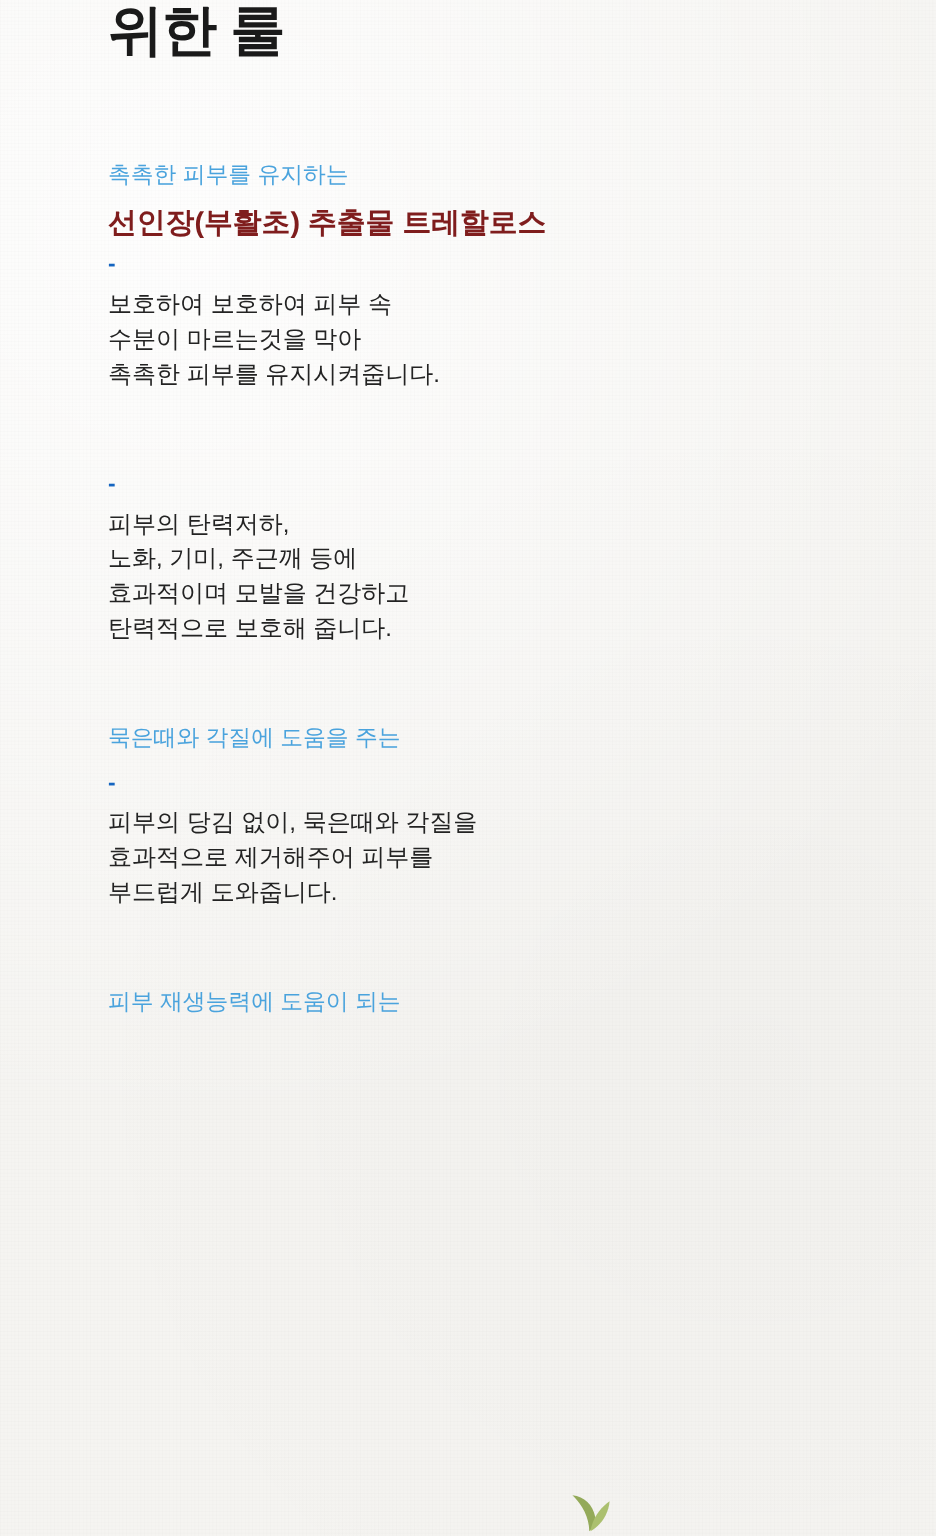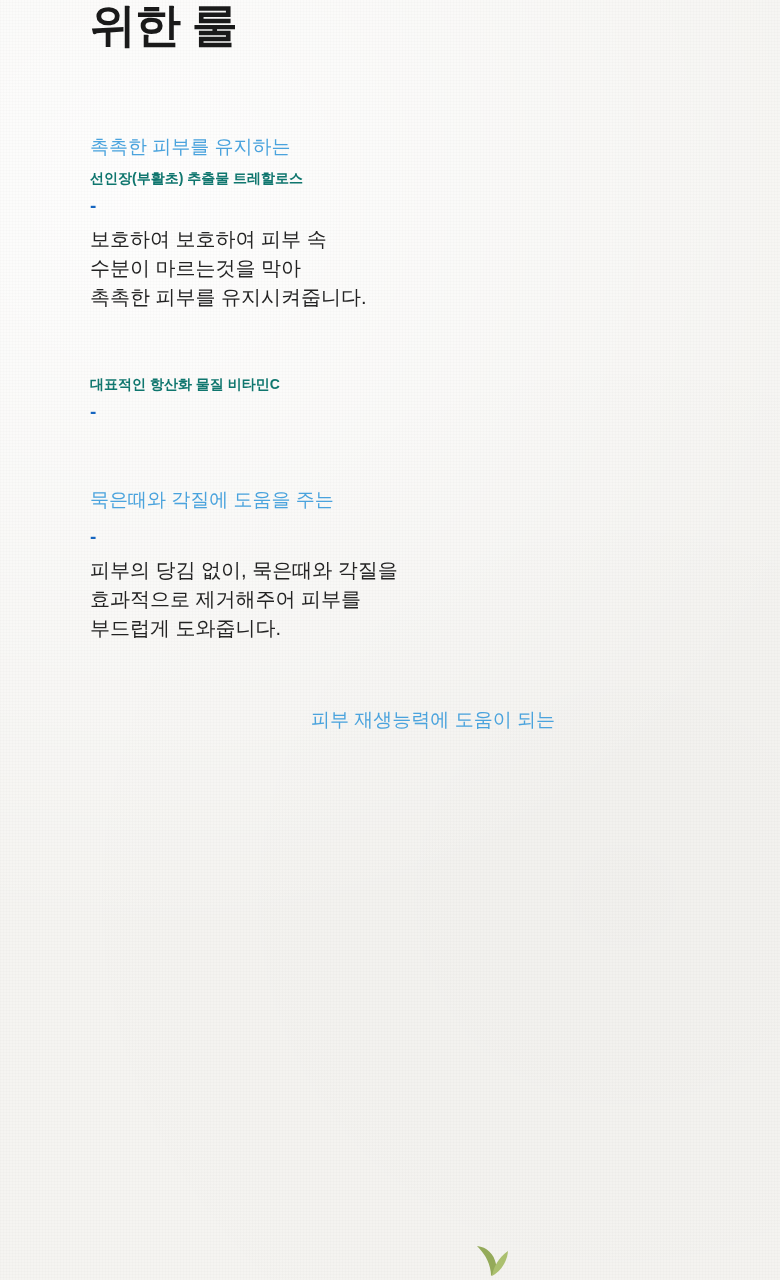--- a/index.html
+++ b/index.html
@@ -61,23 +61,23 @@
 
   .ing-eyebrow {
     font-size: 19px;
     line-height: 1.6;
     color: #4aa3dd;
     font-weight: 400;
     margin: 0 0 6px 0;
   }
 
   .ing-title {
-    font-size: 14px;
+    font-size: 24px;
     line-height: 1.5;
-    color: #0f766e;
+    color: #7f1d1d;
     font-weight: 700;
     margin: 0 0 2px 0;
   }
 
   .ing-divider {
     font-size: 19px;
     line-height: 1.6;
     color: #1565c0;
     font-weight: 700;
     margin: 0 0 8px 0;
@@ -88,21 +88,20 @@
     font-size: 20px;
     line-height: 1.45;
     color: #232323;
     font-weight: 400;
     margin: 0;
     white-space: pre-line;
   }
 
   .last-block {
     margin-bottom: 0;
-    text-align: center;
   }
 
   .leaf-mark {
     position: absolute;
     right: 186px;
     bottom: 2px;
     width: 42px;
     height: 40px;
     opacity: 0.9;
   }
@@ -121,22 +120,25 @@
     <section class="ingredient-block">
       <p class="ing-eyebrow">촉촉한 피부를 유지하는</p>
       <p class="ing-title">선인장(부활초) 추출물 트레할로스</p>
       <p class="ing-divider">-</p>
       <p class="ing-desc">보호하여 보호하여 피부 속
 수분이 마르는것을 막아
 촉촉한 피부를 유지시켜줍니다.</p>
     </section>
 
     <section class="ingredient-block">
-      <p class="ing-title">대표적인 항산화 물질 비타민C</p>
       <p class="ing-divider">-</p>
+      <p class="ing-desc">피부의 탄력저하,
+노화, 기미, 주근깨 등에
+효과적이며 모발을 건강하고
+탄력적으로 보호해 줍니다.</p>
     </section>
 
     <section class="ingredient-block">
       <p class="ing-eyebrow">묵은때와 각질에 도움을 주는</p>
       <p class="ing-divider">-</p>
       <p class="ing-desc">피부의 당김 없이, 묵은때와 각질을
 효과적으로 제거해주어 피부를
 부드럽게 도와줍니다.</p>
     </section>
 

